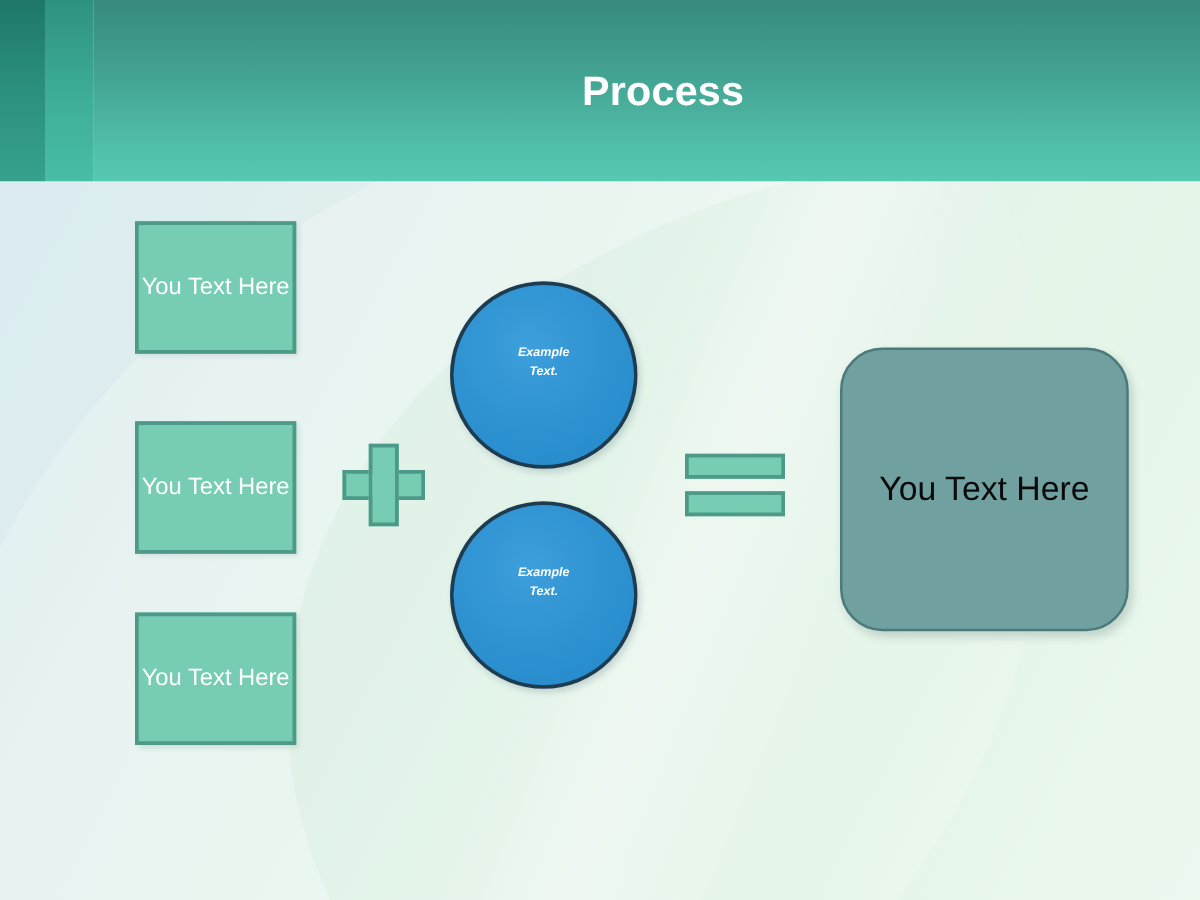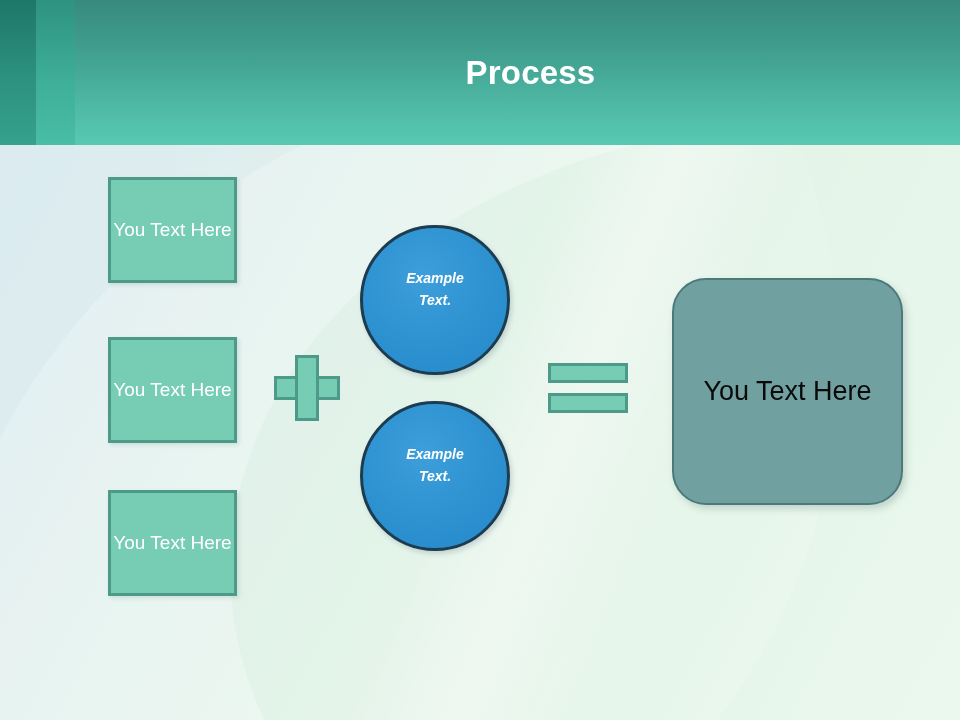--- a/index.html
+++ b/index.html
@@ -149,21 +149,21 @@
     width: 150px; height: 150px;
     border-radius: 50%;
     background: radial-gradient(circle at 42% 34%, #3d9fda 0%, #2f93d2 48%, #2489c9 100%);
     border: 3px solid #1d3c50;
     box-sizing: border-box;
     display: flex;
     flex-direction: column;
     align-items: center;
     justify-content: center;
     color: #ffffff;
-    font-size: 14px;
+    font-size: 10px;
     font-weight: 700;
     font-style: italic;
     line-height: 1.55;
     text-align: center;
     box-shadow: 2px 3px 5px rgba(60,90,110,0.22);
   }
   #circle-0 { left: 360px; top: 225px; }
   #circle-1 { left: 360px; top: 401px; }
   .circle-text-inner { transform: translateY(-10px); }
 

